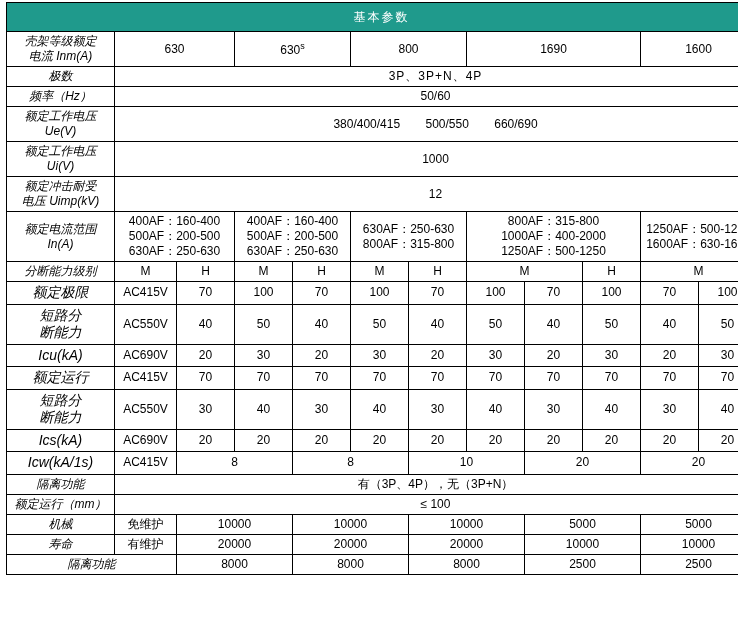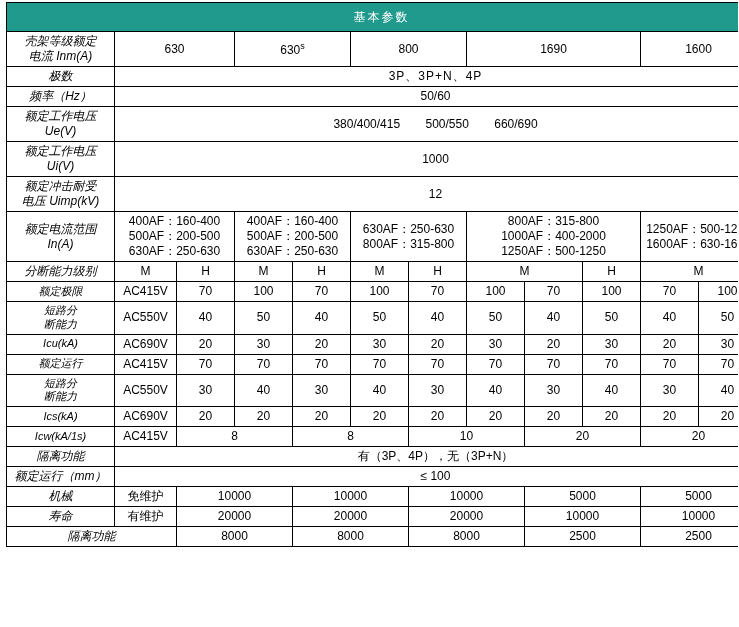--- a/index.html
+++ b/index.html
@@ -44,21 +44,21 @@
     height: 24px;
     border: 1px solid #1f9a8c;
   }
   .rowhead {
     font-weight: bold;
     font-size: 12px;
     line-height: 1.3;
     font-style: italic;
   }
   .rowhead.small {
-    font-size: 11px;
+    font-size: 14px;
   }
   .sub {
     font-weight: bold;
     font-size: 12px;
   }
   .val {
     font-size: 12px;
   }
   .range-cell {
     text-align: left;

